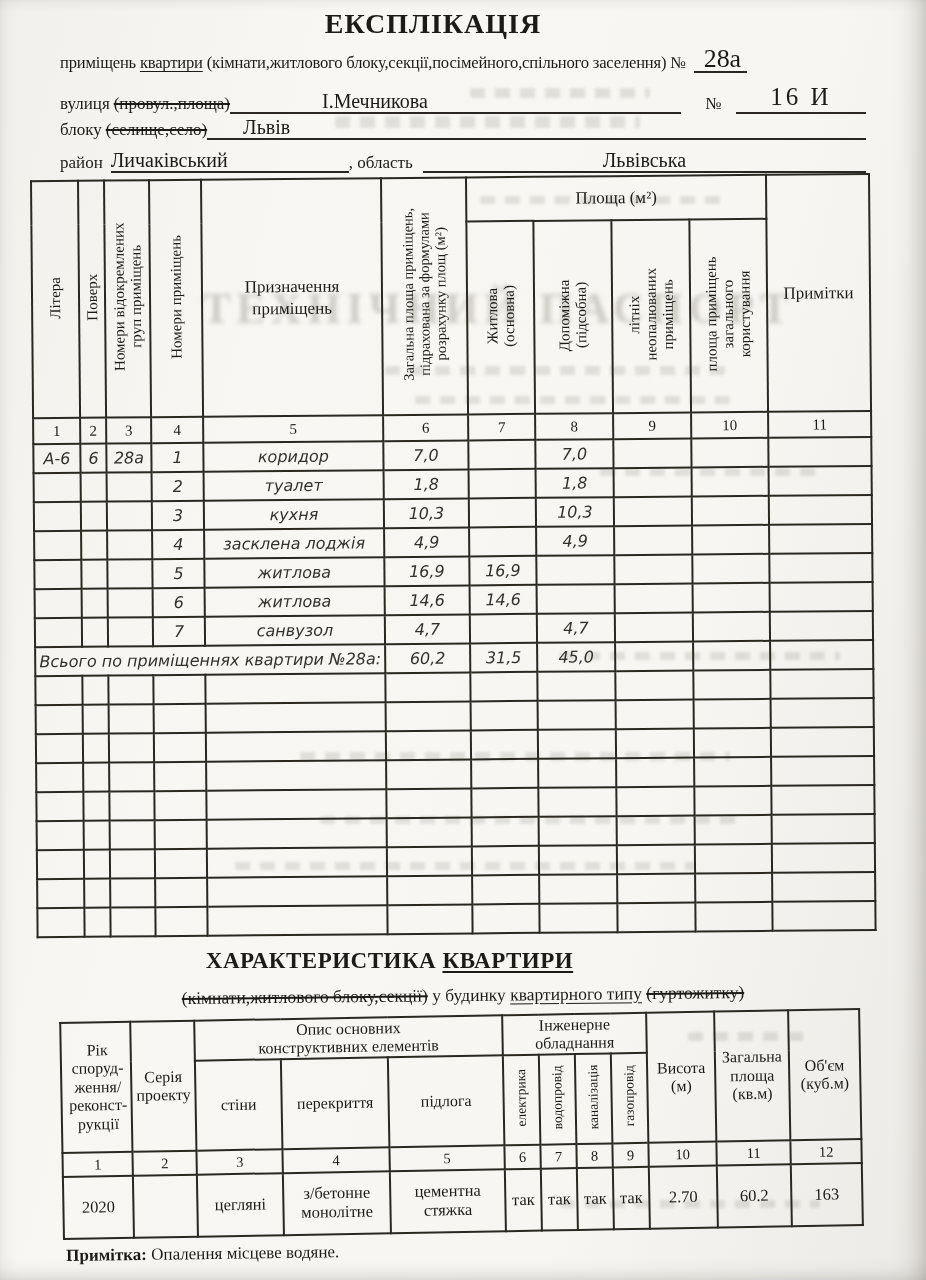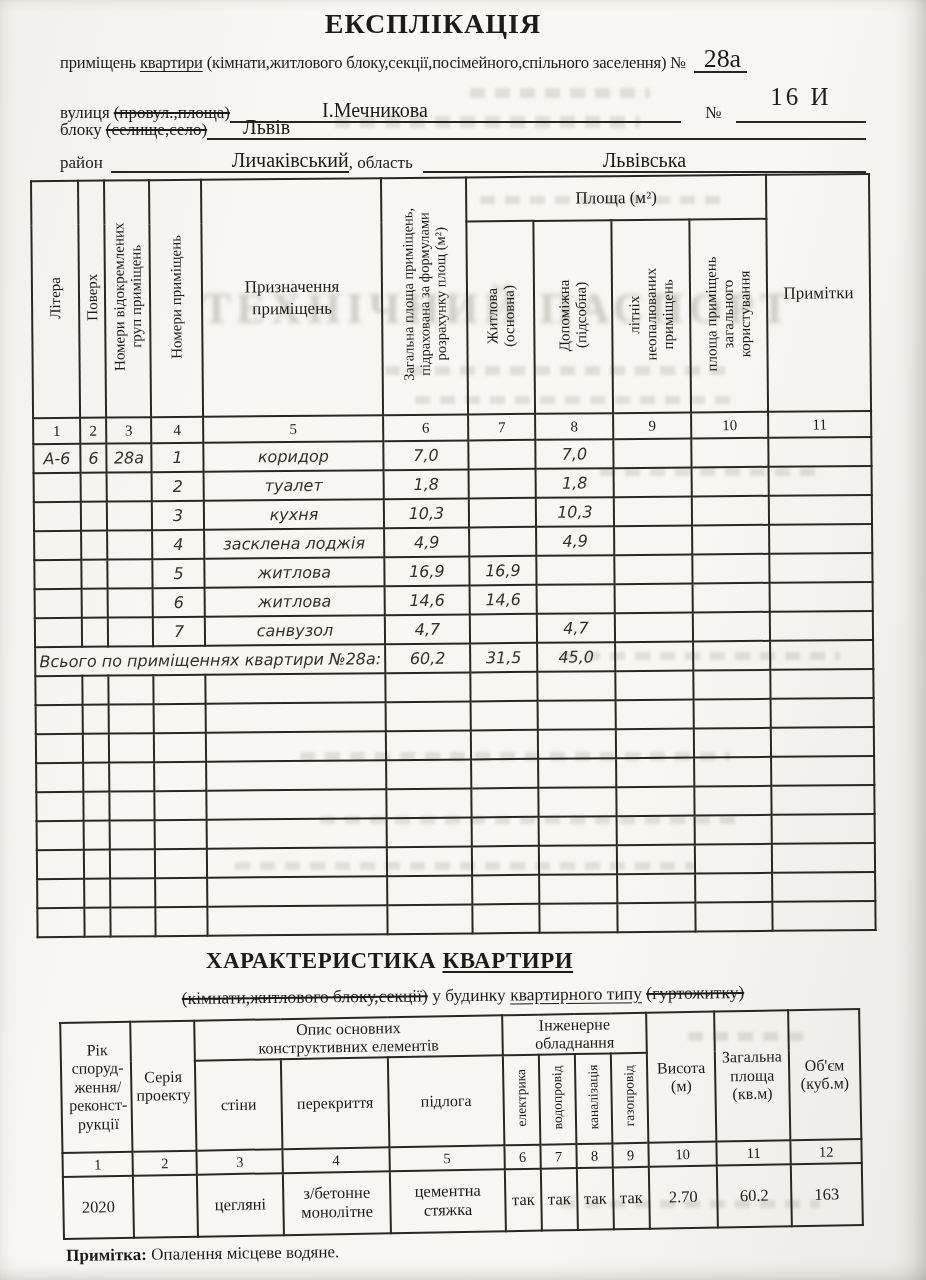--- a/index.html
+++ b/index.html
@@ -18,21 +18,21 @@
   .doc-title{position:absolute;top:8px;left:0;width:866px;text-align:center;
     font-size:28px;font-weight:700;letter-spacing:1px;}
   .hline{position:absolute;left:60px;display:flex;align-items:flex-end;white-space:nowrap;}
   .lbl{font-size:17px;}
   .small-line{font-size:16.6px;letter-spacing:-0.2px;}
   .struck{text-decoration:line-through;text-decoration-thickness:2px;}
   .u{text-decoration:underline;text-underline-offset:3px;}
   .blank{border-bottom:2px solid #2a2722;display:flex;align-items:flex-end;}
   .fill-serif{font-size:20px;line-height:1;padding-bottom:1px;}
   .apt-no{font-size:26px;font-weight:400;line-height:.9;border-bottom:2px solid #2a2722;padding:0 6px 1px 10px;margin-left:8px;}
-  .house-no{font-size:25px;letter-spacing:3px;line-height:1;padding-bottom:12px;}
+  .house-no{font-size:25px;letter-spacing:3px;line-height:1;padding-bottom:3px;}
 
   
   table{border-collapse:collapse;table-layout:fixed;}
   th,td{border:2px solid #2b2821;padding:0 2px;overflow:hidden;}
   th{font-weight:400;}
   .tbl-wrap{position:absolute;}
   .main-wrap{left:30px;top:180px;transform:rotate(-0.5deg);transform-origin:30px 0;}
   .char-wrap{left:63px;top:1022px;transform:rotate(-1deg);transform-origin:0 100%;}
   .main{width:838px;}
   .char{width:799px;}
@@ -115,21 +115,21 @@
   <div class="hline" style="top:117px;width:806px;">
     <span class="lbl">блоку</span>&nbsp;
     <span class="lbl struck">(селище,село)</span>
     <span class="blank" style="flex:1;padding-left:36px;">
       <span class="fill-serif">Львів</span>
     </span>
   </div>
 
   <div class="hline" style="top:150px;width:806px;">
     <span class="lbl">район</span>
-    <span class="blank" style="width:238px;margin-left:8px;justify-content:flex-end;">
+    <span class="blank" style="width:238px;margin-left:8px;justify-content:flex-start;">
       <span class="fill-serif">Личаківський</span>
     </span>
     <span class="lbl">, область</span>
     <span class="blank" style="flex:1;margin-left:10px;justify-content:center;">
       <span class="fill-serif">Львівська</span>
     </span>
   </div>
 
   <div class="tbl-wrap main-wrap">
     <table class="main">

